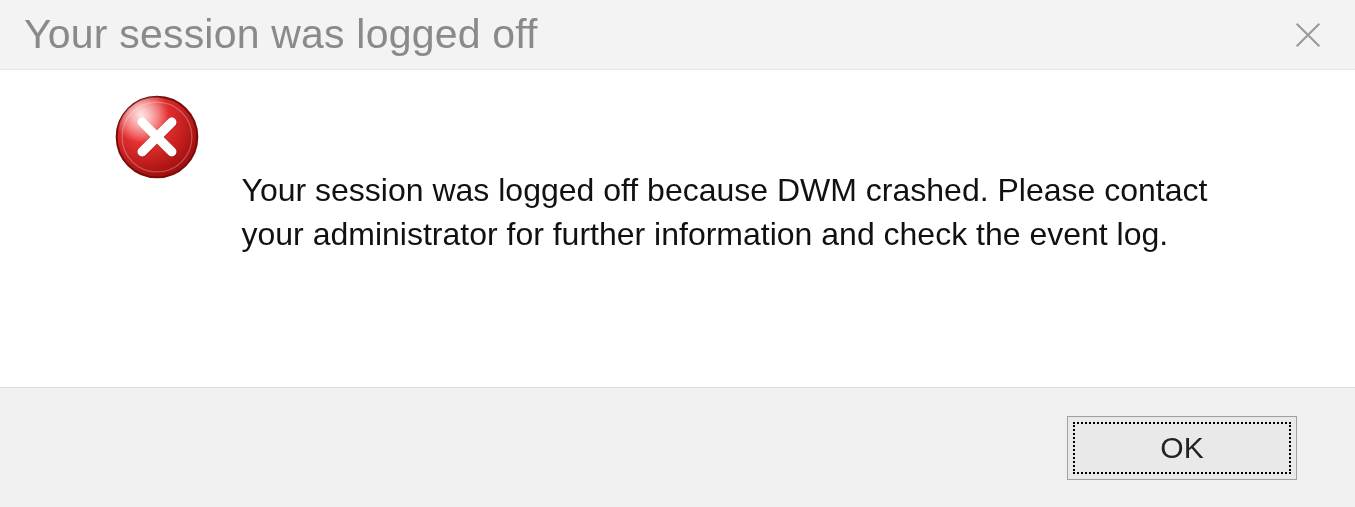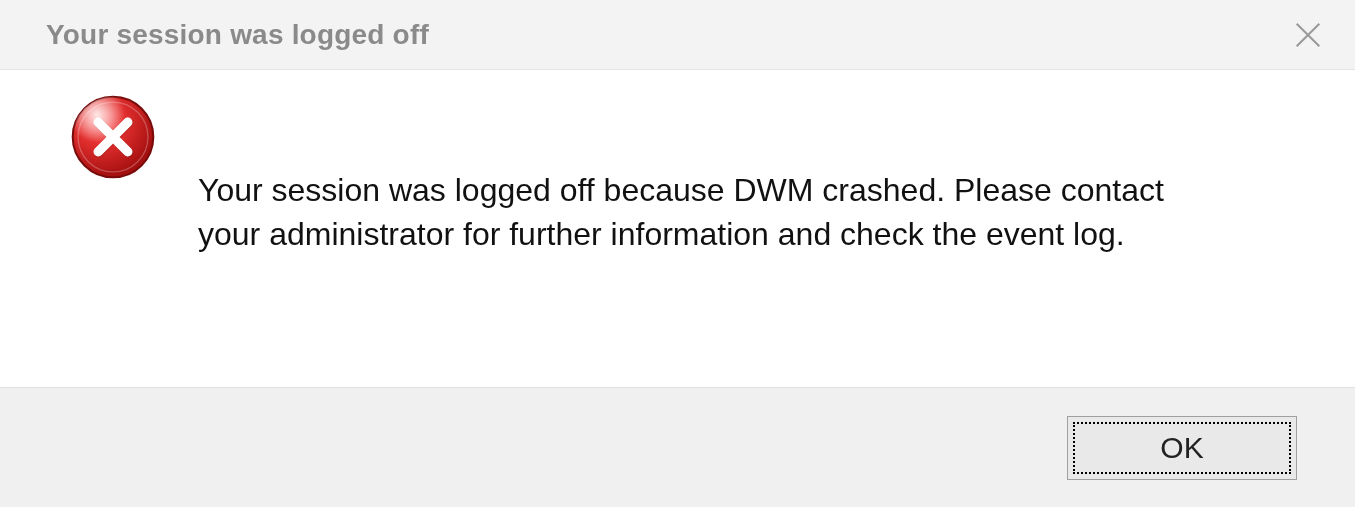--- a/index.html
+++ b/index.html
@@ -24,45 +24,45 @@
     .titlebar {
       height: 70px;
       background: #f3f3f3;
       display: flex;
       align-items: center;
       justify-content: space-between;
       padding: 0 22px 0 24px;
       border-bottom: 1px solid #e5e5e5;
     }
     .title {
-      font-size: 28px;
+      font-size: 41px;
       color: #8a8a8a;
-      font-weight: 700;
+      font-weight: 400;
       letter-spacing: 0.2px;
-      margin-left: 22px;
     }
     .close-btn {
       width: 50px;
       height: 50px;
       display: flex;
       align-items: center;
       justify-content: center;
       cursor: pointer;
       color: #9a9a9a;
     }
     .close-btn svg {
       width: 34px;
       height: 34px;
     }
     .content {
       flex: 1;
       display: flex;
       align-items: center;
       padding: 20px 70px 20px 70px;
       background: #ffffff;
+      justify-content: center;
     }
     .icon-wrap {
       flex-shrink: 0;
       width: 86px;
       height: 86px;
       margin-right: 42px;
       align-self: flex-start;
       margin-top: 4px;
     }
     .message {

